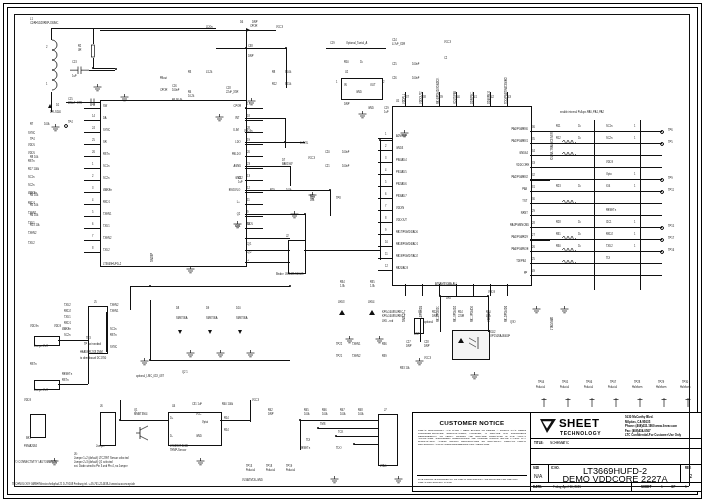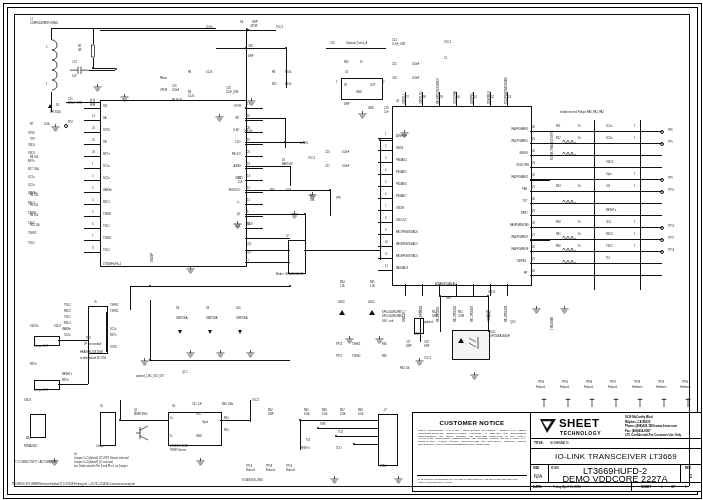--- a/index.html
+++ b/index.html
@@ -705,21 +705,20 @@
     <div class="addr" style="left:212px;top:7.5px;">Milpitas, CA 95035</div>
     <div class="addr" style="left:212px;top:12px;">Phone: (408)432-1900   www.linear.com</div>
     <div class="addr" style="left:212px;top:16.5px;">Fax: (408)434-0507</div>
     <div class="addr" style="left:212px;top:21px;">LTC Confidential-For Customer Use Only</div>
 
     <div class="tb-cell" style="left:118px;top:26px;width:170px;height:10px;border-right:none;"></div>
     <div class="fieldlab" style="left:121px;top:28px;">TITLE:</div>
     <div class="fieldval" style="left:137px;top:28px;">SCHEMATIC</div>
 
     <div class="tb-cell" style="left:118px;top:36px;width:170px;height:16px;border-right:none;"></div>
-    <div class="bigtitle" style="left:118px;top:39px;width:170px;">IO-LINK TRANSCEIVER LT3669</div>
 
     <div class="tb-cell" style="left:118px;top:52px;width:18px;height:18px;"></div>
     <div class="fieldlab" style="left:120px;top:53px;font-size:2.8px;">SIZE</div>
     <div class="fieldval" style="left:121px;top:60px;font-size:5px;">N/A</div>
 
     <div class="tb-cell" style="left:136px;top:52px;width:132px;height:18px;"></div>
     <div class="fieldlab" style="left:138px;top:53px;font-size:2.8px;">IC NO.</div>
     <div class="part1" style="left:136px;top:53px;width:132px;">LT3669HUFD-2</div>
     <div class="part2" style="left:136px;top:61px;width:132px;">DEMO VDDCORE 2227A</div>
 

